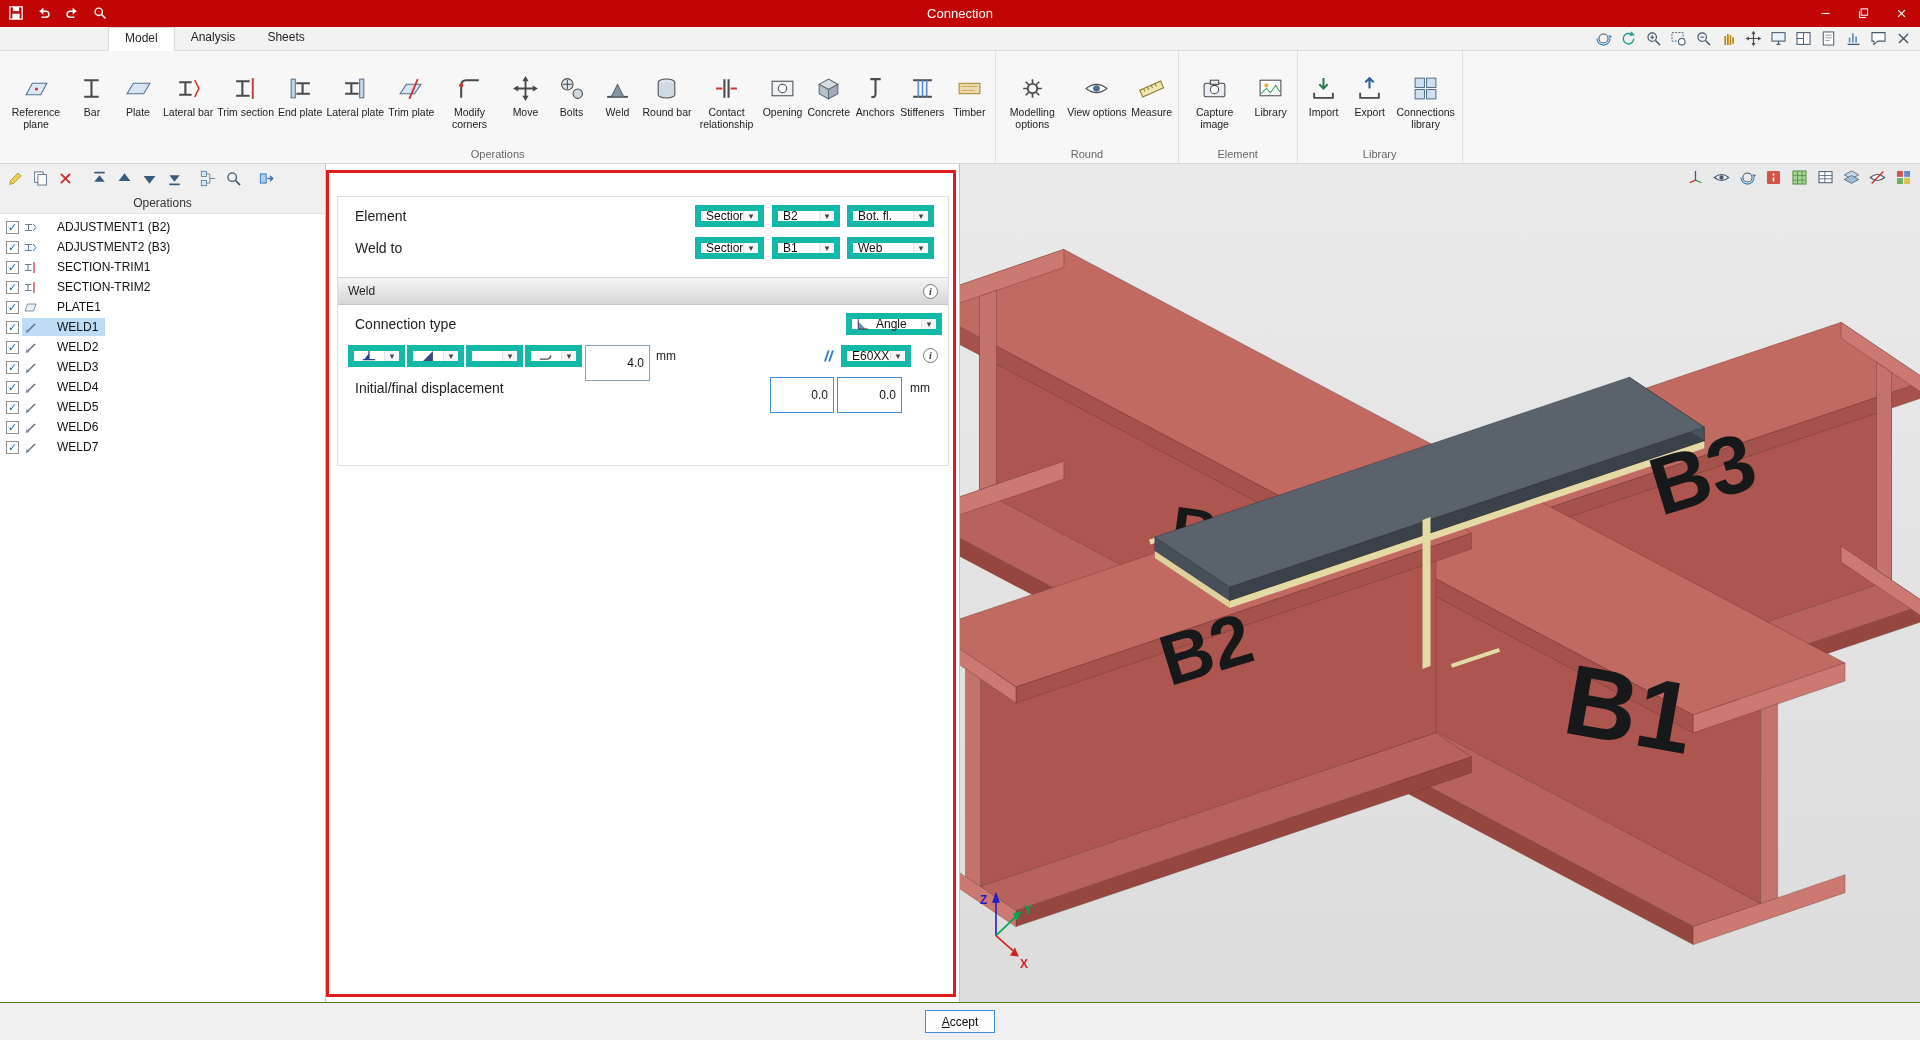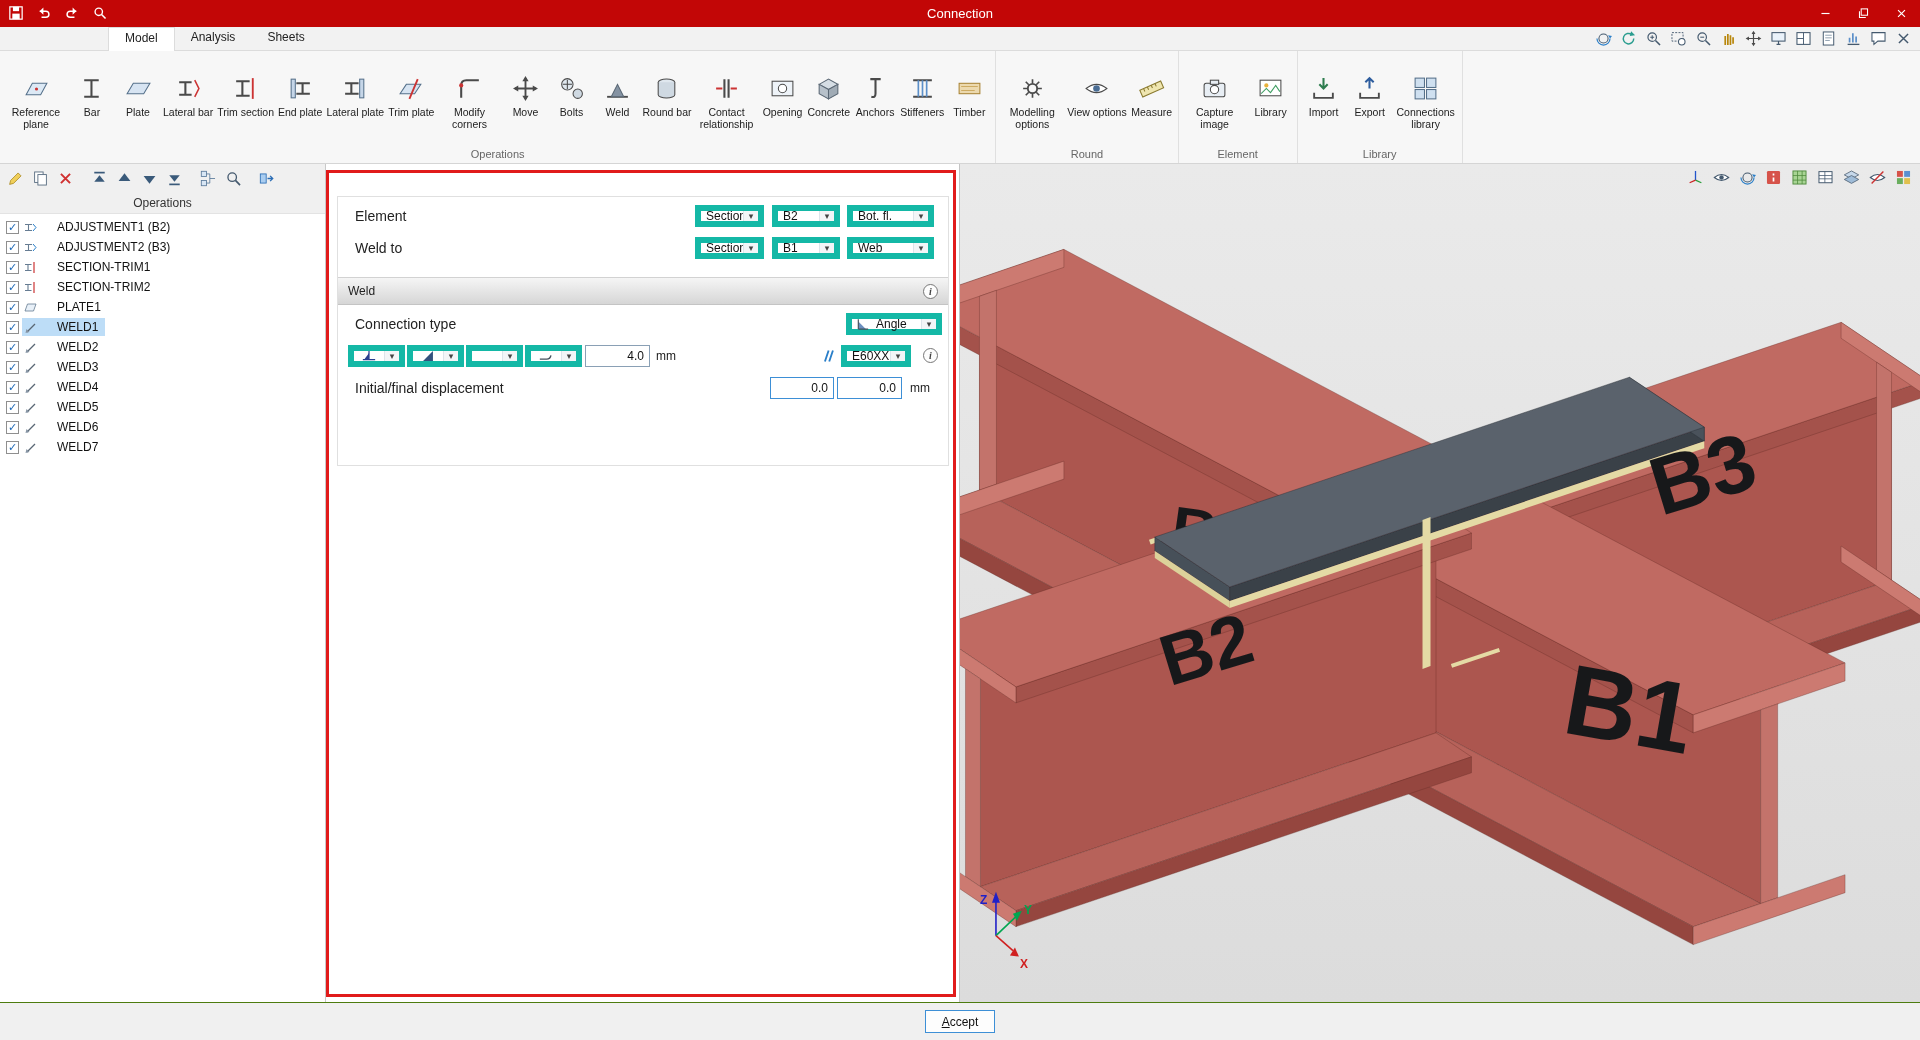--- a/index.html
+++ b/index.html
@@ -44,21 +44,21 @@
 .centerpanel{width:633px;position:relative;background:#fff}
 .annotation{position:absolute;left:0;top:6px;width:630px;height:827px;border:3px solid #E11B1B;pointer-events:none;z-index:5}
 .formbox{position:absolute;left:11px;top:32px;width:612px;height:270px;border:1px solid #e0e0e0}
 .prow{position:absolute;left:0;right:0;height:22px}
 .plabel{position:absolute;left:17px;font-size:14px;color:#222;line-height:22px;white-space:nowrap}
 .dd{position:absolute;height:22px;border:6px solid #14b8a6;background:#fff;display:flex;align-items:center;font-size:12px;cursor:pointer}
 .ddval{flex:1;padding-left:5px;white-space:nowrap;overflow:hidden;color:#111}
 .ddarrow{width:15px;align-self:stretch;display:flex;align-items:center;justify-content:center;color:#444;font-size:9px;border-left:1px solid #dde4ea;background:#f3f5f7}
 .ddicon{display:inline-flex;padding-left:4px}
 .ddsymwrap{flex:1;display:flex;align-items:center;justify-content:center}
-.numfield{position:absolute;height:22px;border:1px solid #8aa0b5;background:#fff;font-size:12px;display:flex;align-items:center;justify-content:flex-end;padding:0 5px;color:#111}
+.numfield{position:absolute;height:36px;border:1px solid #8aa0b5;background:#fff;font-size:12px;display:flex;align-items:center;justify-content:flex-end;padding:0 5px;color:#111}
 .numfield.blue{border-color:#3d8fd6}
 .unit{position:absolute;font-size:12px;color:#222;line-height:22px}
 .sechdr{position:absolute;left:0;right:0;top:80px;height:28px;background:linear-gradient(#f5f5f5,#d6d6d6);border-top:1px solid #d2d2d2;border-bottom:1px solid #c4c4c4;display:flex;align-items:center;padding:0 10px;font-size:12px;color:#222}
 .infoi{width:15px;height:15px;border:1px solid #777;border-radius:50%;font:italic bold 10px "Liberation Serif",serif;display:flex;align-items:center;justify-content:center;color:#444;background:#fdfdfd;cursor:pointer}
 .sechdr .infoi{margin-left:auto}
 .absinfo{position:absolute;top:3px}
 .absicon{position:absolute;top:3px;display:inline-flex}
 
 .viewport{flex:1;position:relative;background:linear-gradient(#EAEAEA,#DCDCDC);border-left:1px solid #c4c4c4;overflow:hidden}
 #vp-icons{position:absolute;top:5px;right:8px;display:flex;gap:9px;z-index:3}

